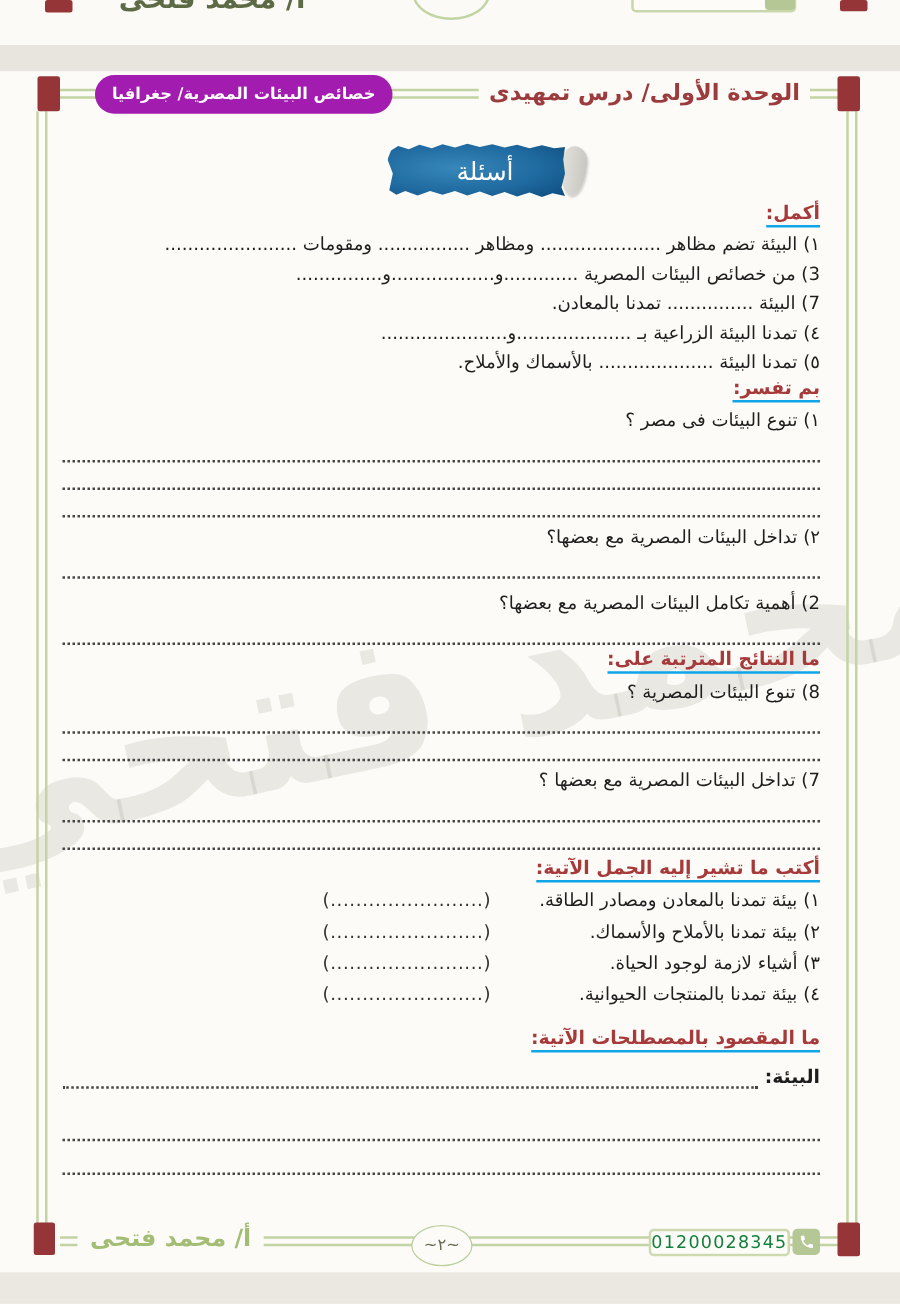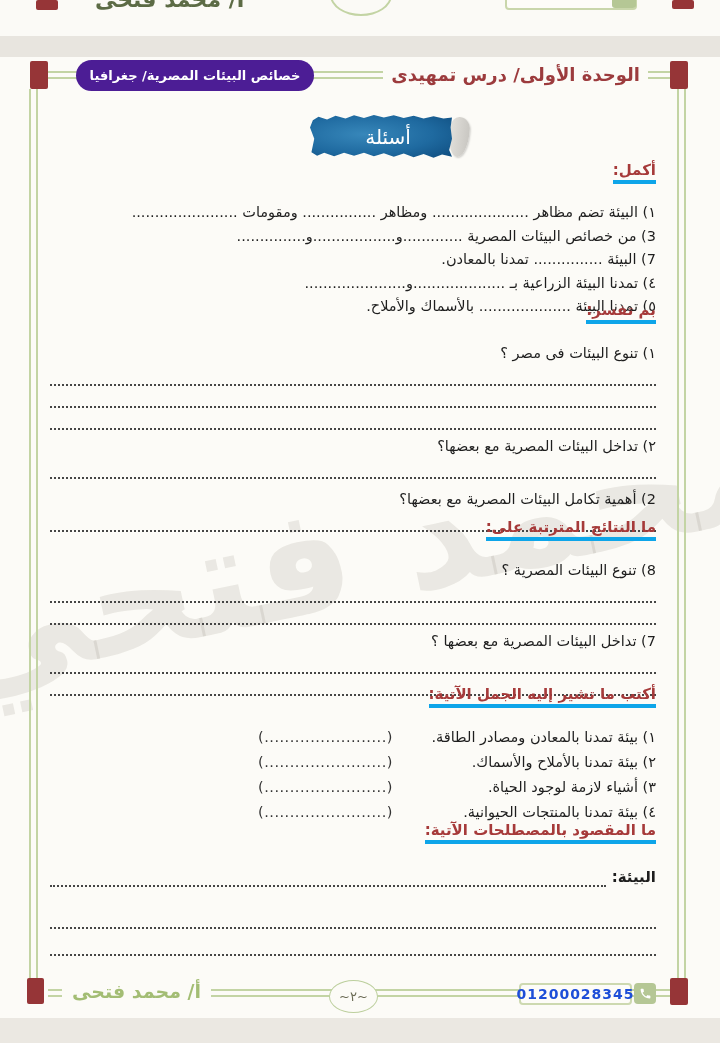--- a/index.html
+++ b/index.html
@@ -36,62 +36,62 @@
   .vline.right { left:677px; top:89px; height:890px; }
   .hline-top    { left:48px; top:71px;  width:624px; }
   .hline-bottom { left:48px; top:989px; width:624px; }
   .corner { position:absolute; background:#963537; border-radius:2px; }
   .corner.tl { left:30px;  top:61px;  width:18px; height:28px; }
   .corner.tr { left:670px; top:61px;  width:18px; height:28px; }
   .corner.bl { left:27px;  top:978px; width:17px; height:26px; }
   .corner.br { left:670px; top:978px; width:18px; height:27px; }
   
   .pill { position:absolute; left:76px; top:60px; width:238px; height:31px;
-    background:#4c1d95; border-radius:16px; display:flex; align-items:center; justify-content:center;
+    background:#a21caf; border-radius:16px; display:flex; align-items:center; justify-content:center;
     color:#fff; font-size:13px; font-weight:bold; direction:rtl; }
   .unit { position:absolute; right:72px; top:64px; background:#fcfbf7; padding:0 8px;
     color:#9c3b3d; font-size:18px; font-weight:bold; direction:rtl; line-height:22px; }
   
   .curl { position:absolute; left:449px; top:117px; width:20px; height:40px;
     background:linear-gradient(90deg,#e2e0db,#c9c7c2); border-radius:45% 55% 50% 50%/30% 30% 60% 60%;
     transform:rotate(6deg); box-shadow:1px 1px 2px rgba(0,0,0,.18); }
   .banner { position:absolute; left:310px; top:114px; width:142px; height:45px;
     background:radial-gradient(ellipse at 38% 45%, #3787ba 0%, #1f6aa0 55%, #0d4a7c 100%);
     display:flex; align-items:center; justify-content:center;
     color:#fff; font-size:20px; font-weight:normal; direction:rtl; padding-left:14px;
     clip-path:polygon(2% 14%,6% 6%,12% 12%,18% 4%,25% 10%,31% 3%,38% 9%,45% 2%,52% 8%,59% 3%,66% 9%,73% 4%,80% 10%,87% 5%,94% 10%,100% 8%,99% 30%,100% 55%,98% 80%,100% 95%,93% 90%,87% 97%,80% 89%,73% 96%,66% 88%,59% 95%,52% 87%,45% 94%,38% 86%,31% 93%,24% 86%,17% 94%,10% 86%,5% 93%,1% 85%,3% 55%,0% 30%); }
   
   .watermark { position:absolute; left:60px; top:380px; width:600px; height:340px;
     display:flex; align-items:center; justify-content:center; pointer-events:none;
     font-size:150px; font-weight:bold; color:rgba(105,95,85,.12);
     transform:rotate(-12deg); direction:rtl; white-space:nowrap; }
   
   .sec { position:absolute; left:50px; width:606px; direction:rtl; text-align:right; }
   .sec-head { display:inline-block; color:#a63a3a; font-size:15px; font-weight:bold;
-    border-bottom:4px solid #0ea5e9; padding-bottom:1px; margin-bottom:17px; }
+    border-bottom:2px solid #0ea5e9; padding-bottom:1px; margin-bottom:3px; }
   .item { font-size:14.5px; line-height:23.5px; white-space:nowrap; overflow:hidden; }
   .q { font-size:14.5px; line-height:21px; margin-top:2px; }
   .ans { height:22px; border-bottom:2.5px dotted #454545; }
   .mt6 { margin-top:6px; } .mt10 { margin-top:10px; }
   .ind-row { display:flex; justify-content:space-between; align-items:baseline;
     padding-left:208px; font-size:14.5px; line-height:25px; }
   .blank { color:#333; letter-spacing:.5px; }
   .term-line { display:flex; align-items:flex-end; margin-top:6px; }
   .term-label { font-size:15px; font-weight:bold; line-height:20px; }
   .term-fill { flex:1; border-bottom:2.5px dotted #454545; height:16px; margin-right:6px; }
   
   .teacher { position:absolute; left:62px; top:978px; background:#fcfbf7; padding:0 10px;
     color:#a3bd74; font-size:19px; font-weight:bold; line-height:27px; direction:rtl; white-space:nowrap; }
   .page-oval { position:absolute; left:329px; top:980px; width:49px; height:33px;
     background:#fcfbf7; border:1.5px solid #bccf9d; border-radius:50%;
     display:flex; align-items:center; justify-content:center; font-size:13px; color:#6b6b55; }
   .phone-badge { position:absolute; left:519px; top:983px; width:113px; height:22px;
     background:#fdfcf8; border:2px solid #cdd9b0; border-radius:4px;
     display:flex; align-items:center; justify-content:center;
-    color:#1d4ed8; font-size:14px; font-weight:bold; letter-spacing:1px; }
+    color:#15803d; font-size:14px; font-weight:normal; letter-spacing:1px; }
   .phone-ico { position:absolute; left:634px; top:983px; width:22px; height:21px;
     background:#b5c795; border-radius:4px; display:flex; align-items:center; justify-content:center; }
   .phone-ico svg { width:13px; height:13px; fill:#fff; }
 </style>
 </head>
 <body>
 
 <div class="prev-strip">
   <div class="ps-red l"></div>
   <div class="ps-text">

